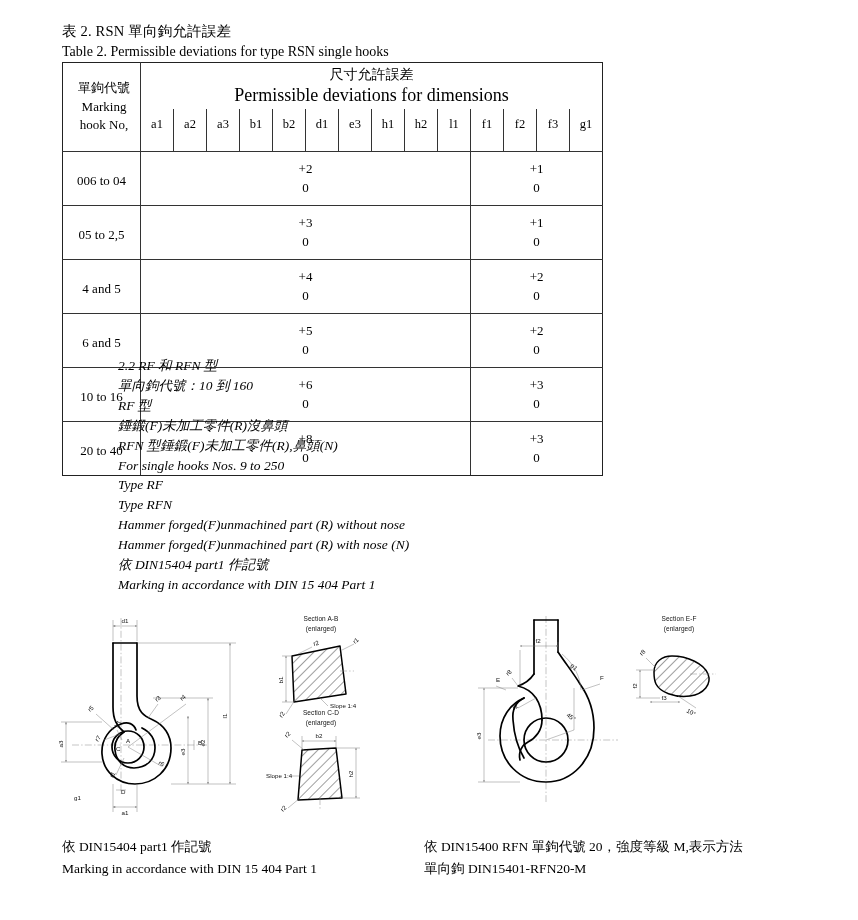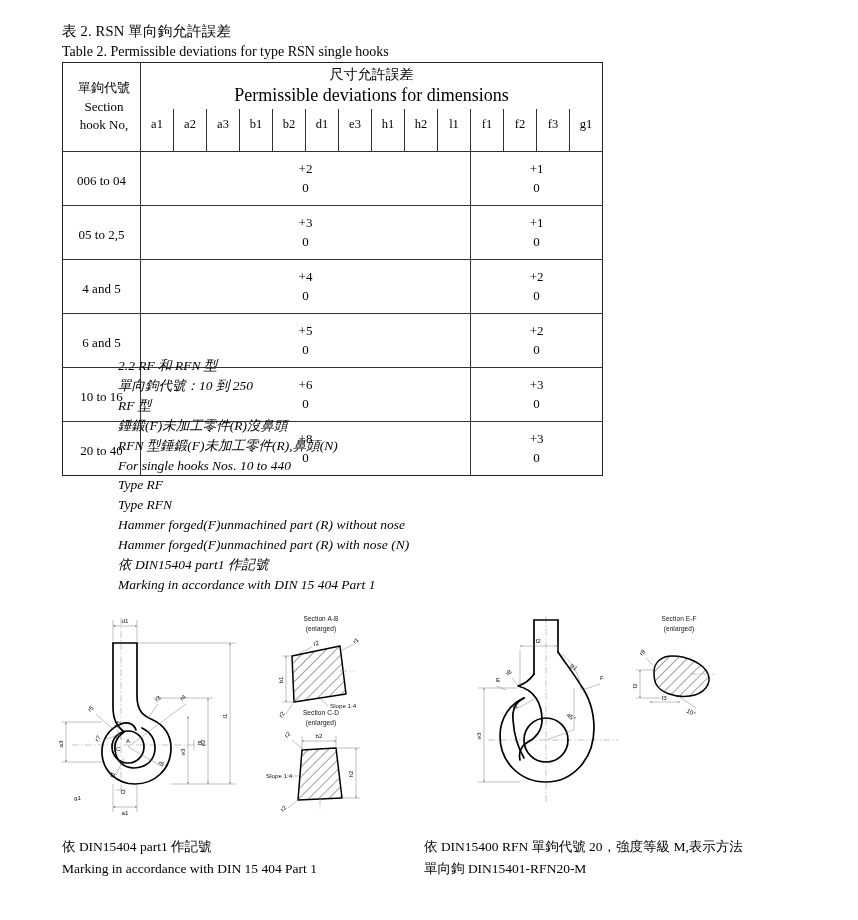--- a/index.html
+++ b/index.html
@@ -183,21 +183,21 @@
         <col style="width:33px">
         <col style="width:33px">
           <col style="width:33px">
           <col style="width:33px">
           <col style="width:33px">
       </colgroup>
       <thead>
         <tr>
           <td class="hdr-stub outer-t outer-l" rowspan="3">
             <div>單鉤代號</div>
-            <div>Section</div>
+            <div>Marking</div>
             <div>hook No,</div>
           </td>
           <td class="hdr-span-cn outer-t outer-r" colspan="14">尺寸允許誤差</td>
         </tr>
         <tr>
           <td class="hdr-span-en outer-r" colspan="14">Permissible deviations for dimensions</td>
         </tr>
         <tr>
           <td class="col-lbl">a1</td>
           <td class="col-lbl">a2</td>
@@ -288,25 +288,25 @@
             <span class="lo">0</span>
           </td>
         </tr>
 
       </tbody>
     </table>
   </div>
 
   <div class="para">
     <div>2.2 RF 和 RFN 型</div>
-    <div>單向鉤代號：10 到 250</div>
+    <div>單向鉤代號：10 到 160</div>
     <div>RF 型</div>
     <div>錘鍛(F)未加工零件(R)沒鼻頭</div>
     <div>RFN 型錘鍛(F)未加工零件(R),鼻頭(N)</div>
-    <div>For single hooks Nos. 10 to 440</div>
+    <div>For single hooks Nos. 9 to 250</div>
     <div>Type RF</div>
     <div>Type RFN</div>
     <div>Hammer forged(F)unmachined part (R) without nose</div>
     <div>Hammer forged(F)unmachined part (R) with nose (N)</div>
     <div>依 DIN15404 part1 作記號</div>
     <div>Marking in accordance with DIN 15 404 Part 1</div>
   </div>
 
   <div class="figs">
 

